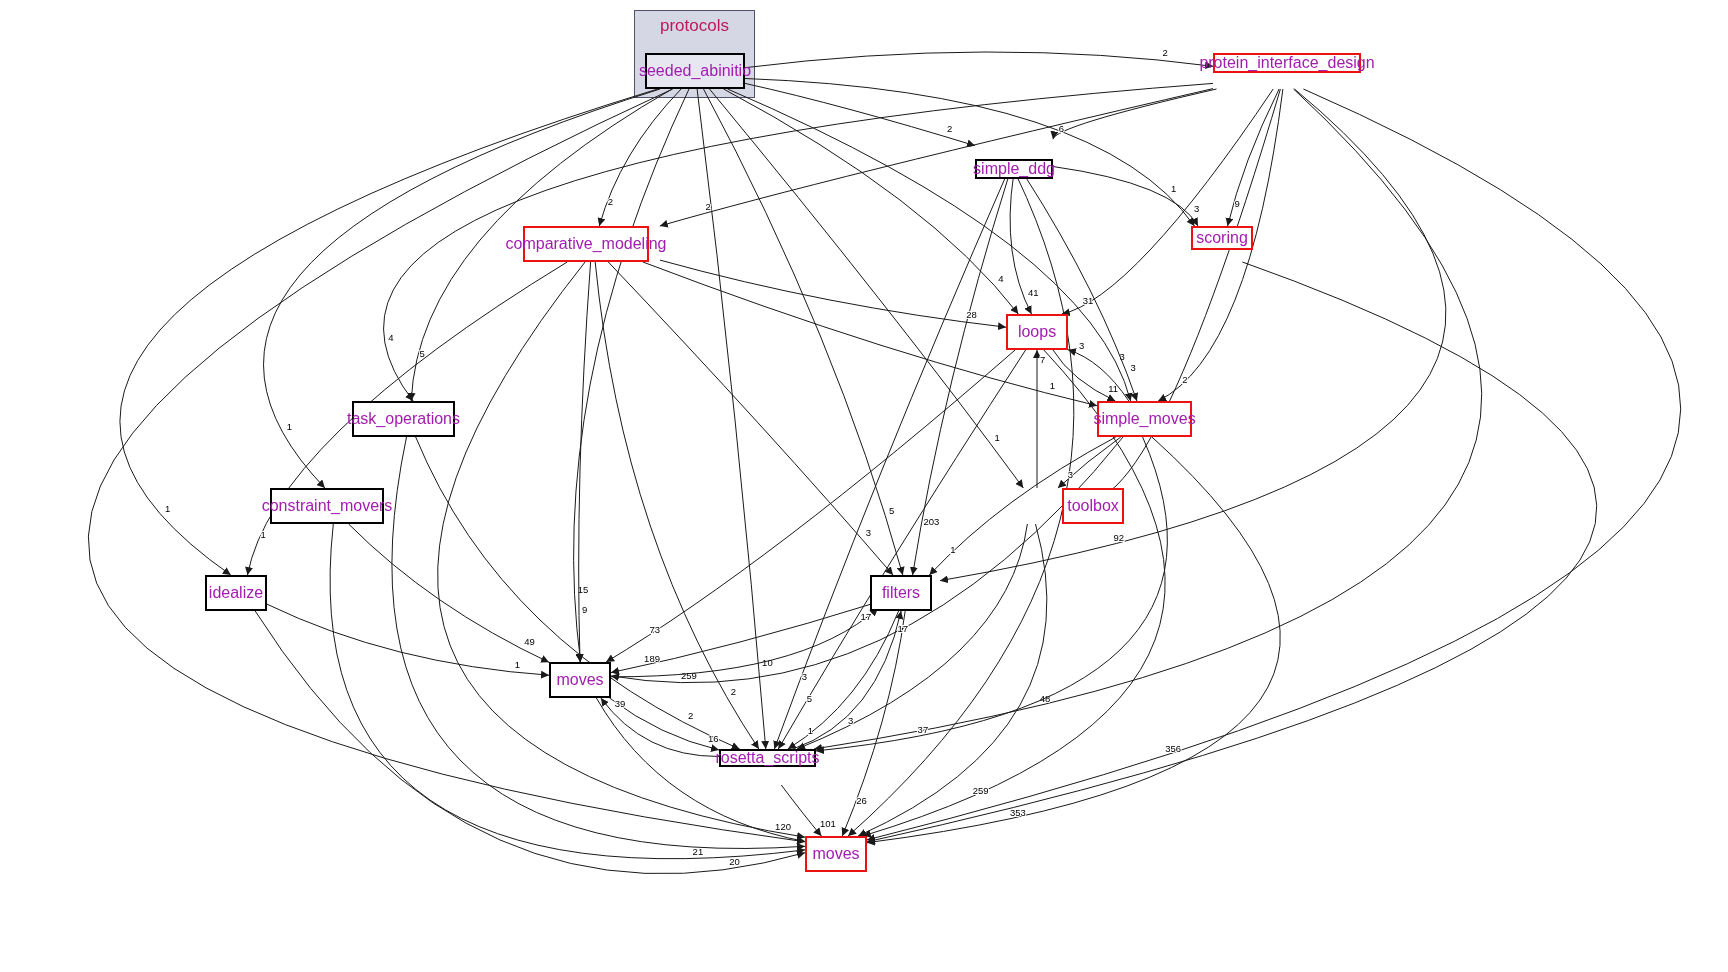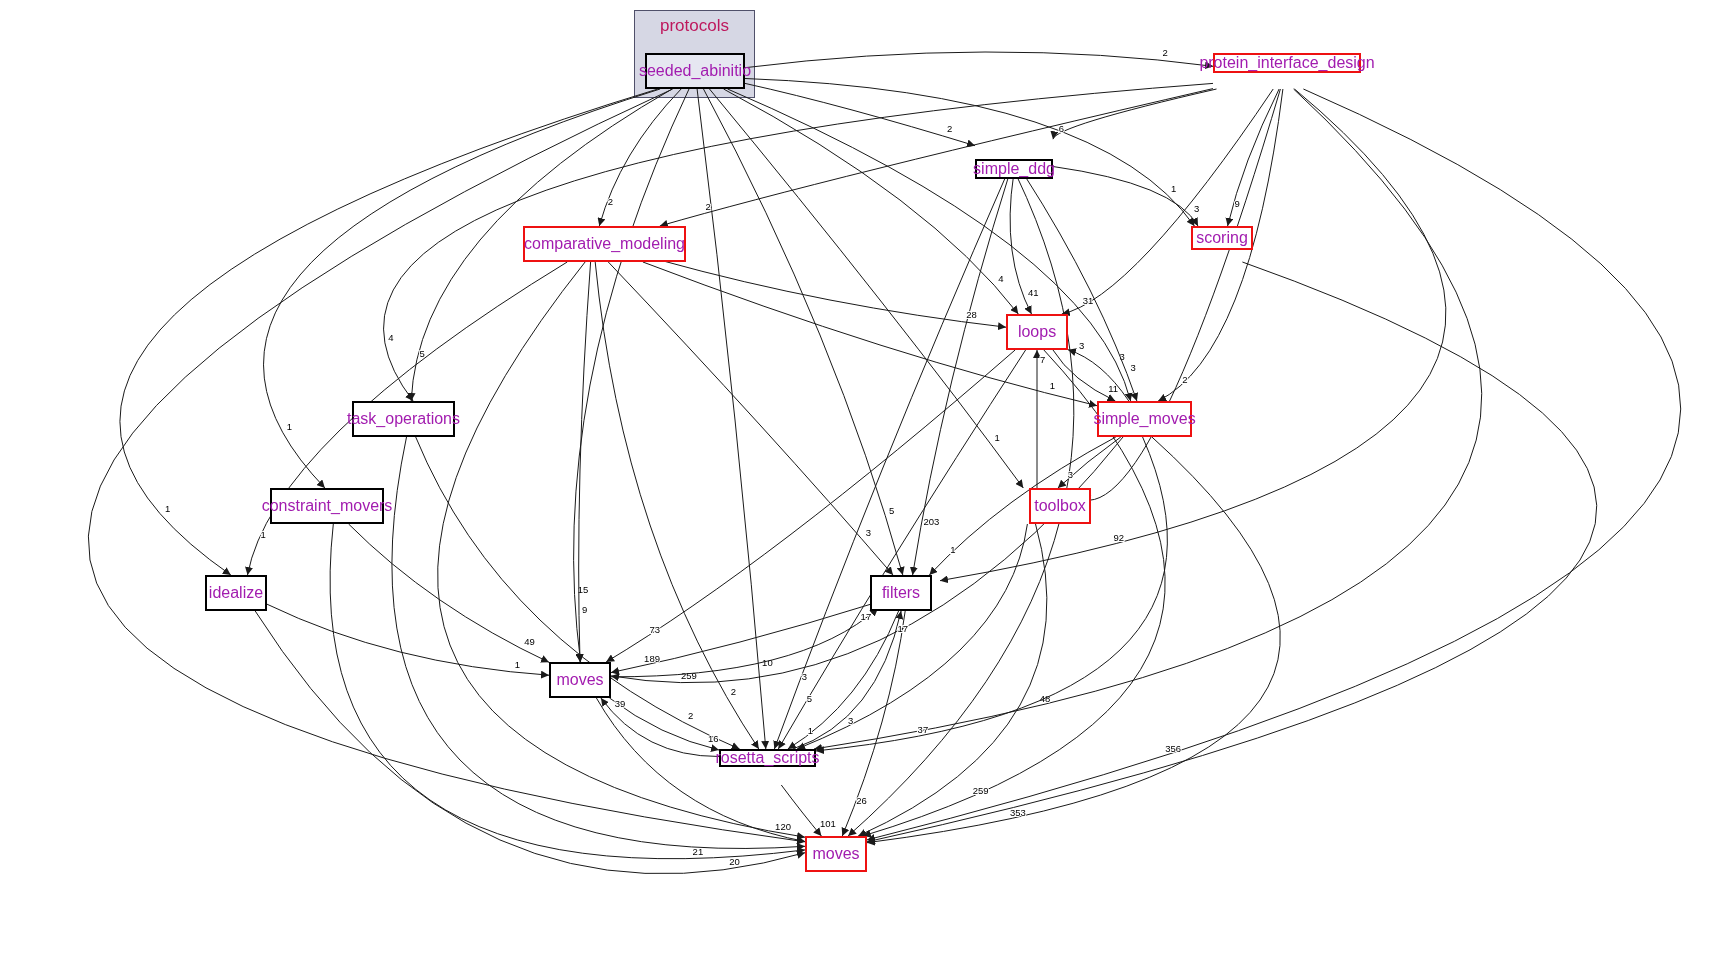--- a/index.html
+++ b/index.html
@@ -158,26 +158,26 @@
       <text x="819.9" y="826.5" class="edge-label">101</text>
       <path d="M719.0,756.5 Q644.0,756.7 600.9,698.0" class="edge" marker-end="url(#arrow)"></path>
       <text x="614.7" y="707.3" class="edge-label">39</text>
       <path d="M792.9,749.0 Q877.0,720.0 901.1,611.0" class="edge" marker-end="url(#arrow)"></path>
       <text x="897.4" y="632.0" class="edge-label">17</text>
     </svg>
   <div id="nodes">
       <div class="node" style="left: 645px; top: 53px; width: 100px; height: 36px; border-color: rgb(0, 0, 0); background: rgb(230, 231, 241);">seeded_abinitio</div>
       <div class="node" style="left: 1213px; top: 53px; width: 148px; height: 20px; border-color: rgb(238, 17, 17); background: rgb(255, 255, 255);">protein_interface_design</div>
       <div class="node" style="left: 975px; top: 139px; width: 78px; height: 20px; border-color: rgb(0, 0, 0); background: rgb(255, 255, 255); margin-top: 20px;">simple_ddg</div>
-      <div class="node" style="left: 523px; top: 226px; width: 163px; height: 36px; border-color: rgb(238, 17, 17); background: rgb(255, 255, 255);">comparative_modeling</div>
+      <div class="node" style="left: 523px; top: 226px; width: 126px; height: 36px; border-color: rgb(238, 17, 17); background: rgb(255, 255, 255);">comparative_modeling</div>
       <div class="node" style="left: 1191px; top: 226px; width: 62px; height: 24px; border-color: rgb(238, 17, 17); background: rgb(255, 255, 255);">scoring</div>
       <div class="node" style="left: 1006px; top: 314px; width: 62px; height: 36px; border-color: rgb(238, 17, 17); background: rgb(255, 255, 255);">loops</div>
       <div class="node" style="left: 352px; top: 401px; width: 103px; height: 36px; border-color: rgb(0, 0, 0); background: rgb(255, 255, 255);">task_operations</div>
       <div class="node" style="left: 1097px; top: 401px; width: 95px; height: 36px; border-color: rgb(238, 17, 17); background: rgb(255, 255, 255);">simple_moves</div>
       <div class="node" style="left: 270px; top: 488px; width: 114px; height: 36px; border-color: rgb(0, 0, 0); background: rgb(255, 255, 255);">constraint_movers</div>
-      <div class="node" style="left: 1029px; top: 488px; width: 62px; height: 36px; border-color: rgb(238, 17, 17); background: rgb(255, 255, 255);">toolbox</div>
+      <div class="node" style="left: 1062px; top: 488px; width: 62px; height: 36px; border-color: rgb(238, 17, 17); background: rgb(255, 255, 255);">toolbox</div>
       <div class="node" style="left: 205px; top: 575px; width: 62px; height: 36px; border-color: rgb(0, 0, 0); background: rgb(255, 255, 255);">idealize</div>
       <div class="node" style="left: 870px; top: 575px; width: 62px; height: 36px; border-color: rgb(0, 0, 0); background: rgb(255, 255, 255);">filters</div>
       <div class="node" style="left: 549px; top: 662px; width: 62px; height: 36px; border-color: rgb(0, 0, 0); background: rgb(255, 255, 255);">moves</div>
       <div class="node" style="left: 719px; top: 749px; width: 97px; height: 18px; border-color: rgb(0, 0, 0); background: rgb(255, 255, 255);">rosetta_scripts</div>
       <div class="node" style="left: 805px; top: 836px; width: 62px; height: 36px; border-color: rgb(238, 17, 17); background: rgb(255, 255, 255);">moves</div>
     </div>
 </div>
 
 </body></html>

